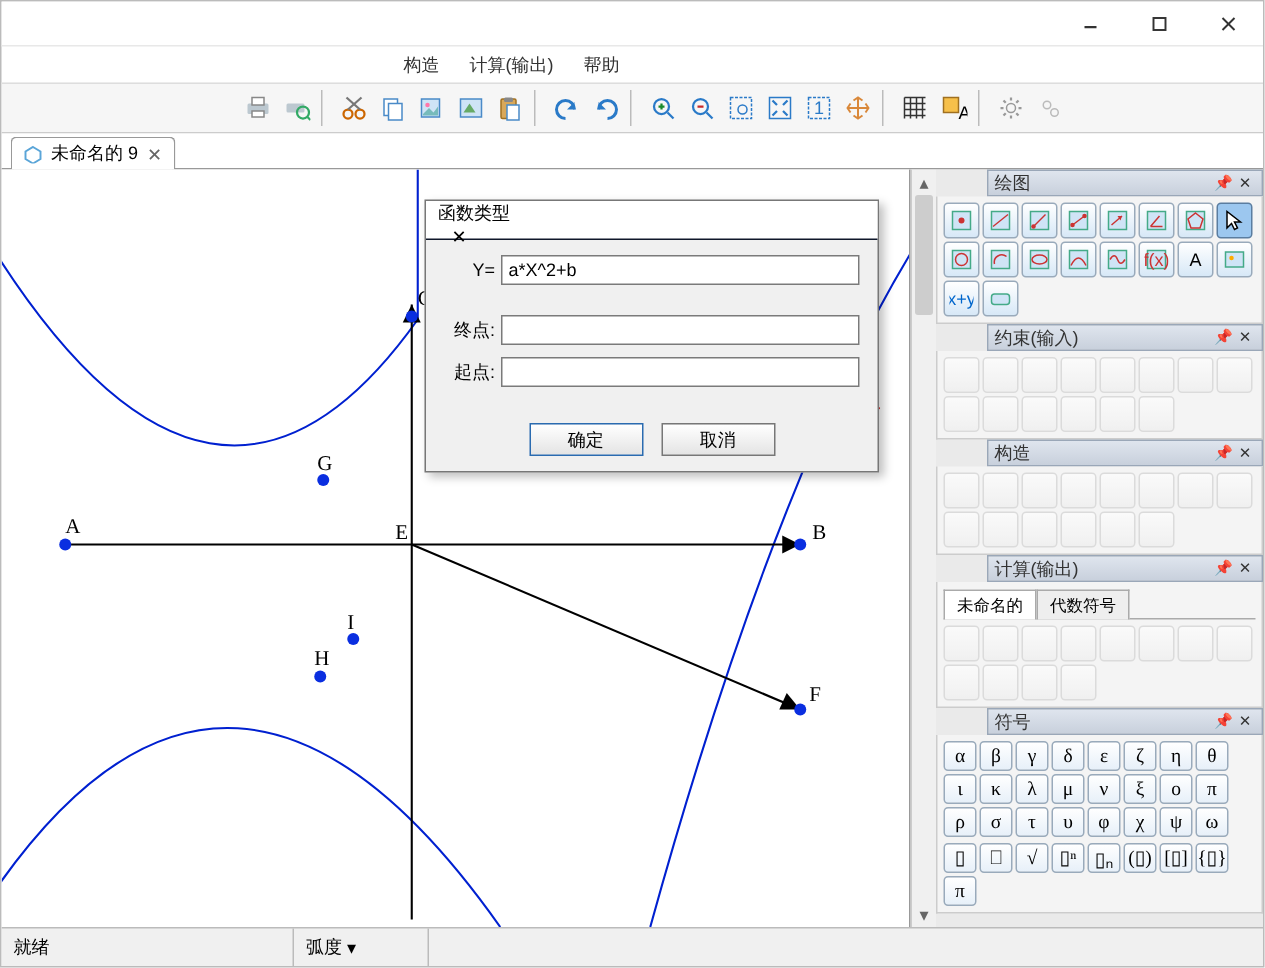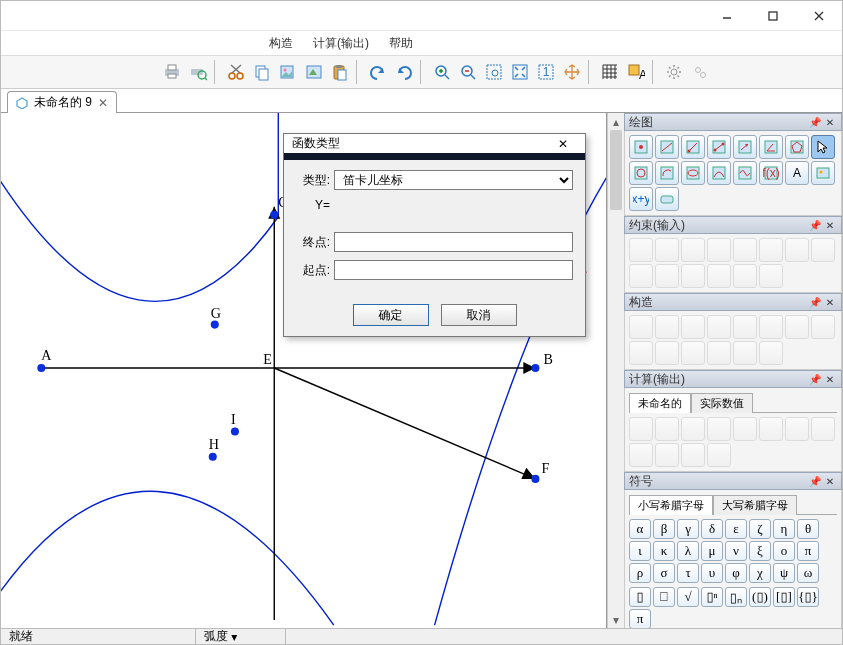--- a/index.html
+++ b/index.html
@@ -28,51 +28,51 @@
 
 .workarea { flex:1; display:flex; min-height:0; }
 .canvaswrap { flex:1; position:relative; background:#fff; border-right:1px solid #999; overflow:hidden; }
 .scrollv { width:17px; background:#f0f0f0; border-left:1px solid #ccc; display:flex; flex-direction:column; }
 .scrollv .arr { height:17px; display:flex; align-items:center; justify-content:center; color:#666; }
 .scrollv .track { flex:1; position:relative; }
 .scrollv .thumb { position:absolute; left:2px; right:2px; top:0; height:80px; background:#cdcdcd; border-radius:2px; }
 
 
 .panels { width:218px; display:flex; flex-direction:column; background:#eaeaea; }
-.panel-head { height:18px; background:linear-gradient(#dfe5ee,#c8d0dc); border:1px solid #9aa7b8; display:flex; align-items:center; padding:0 4px; font-size:11px; color:#333; }
+.panel-head { height:18px; background:linear-gradient(#dfe5ee,#c8d0dc); border:1px solid #9aa7b8; display:flex; align-items:center; padding:0 4px; font-size:11px; color:#333;margin-left:34px; }
 .panel-head .sp { flex:1; }
 .panel-head .pin, .panel-head .cls { width:14px; height:14px; display:flex; align-items:center; justify-content:center; font-size:10px; color:#333; }
 .panel-body { background:#f4f4f4; border:1px solid #ccc; border-top:none; padding:4px; }
 .grid { display:flex; flex-wrap:wrap; gap:2px; }
 .pbtn { width:24px; height:24px; border:1px solid #9ab; background:linear-gradient(#fff,#d7e8f7); border-radius:3px; display:flex; align-items:center; justify-content:center; }
 .pbtn.sel { background:#9cc7ef; border-color:#5a7da0; }
 .pbtn.dim { background:linear-gradient(#fff,#eee); border-color:#ccc; opacity:0.6; }
 .pbtn svg { width:16px; height:16px; }
 
 .minitabs { display:flex; border-bottom:1px solid #aaa; margin-bottom:4px; }
 .minitab { padding:2px 8px; border:1px solid #aaa; border-bottom:none; background:#eee; position:relative; top:1px; font-size:11px;}
 .minitab.active { background:#fff; }
 
 .greek { width:22px; height:20px; border:1px solid #9ab; background:linear-gradient(#fff,#e7f0f9); border-radius:3px; display:flex; align-items:center; justify-content:center; font-family:"Times New Roman",serif; font-size:13px; }
 
 
 .dlg { position:absolute; left:282px; top:20px; width:303px; background:#f0f0f0; border:1px solid #777; box-shadow:3px 3px 6px rgba(0,0,0,.25); }
-.dlg-title { height:26px; background:#fff; display:flex; align-items:center; padding:0 8px; border-bottom:7px solid #0f172a; }
+.dlg-title { height:26px; background:#fff; display:flex; padding:0 8px; border-bottom:1px solid #0f172a;flex-direction:column; }
 .dlg-title .sp { flex:1; }
 .dlg-title .x { width:28px; height:20px; display:flex; align-items:center; justify-content:center; }
 .dlg-body { padding:10px 12px; }
 .frow { display:flex; align-items:center; margin-bottom:8px; }
 .frow label { width:34px; text-align:right; margin-right:4px; }
 .frow select, .frow input { flex:1; height:20px; border:1px solid #7a7a7a; background:#fff; padding:0 4px; font-size:12px; }
 .dlg-btns { display:flex; justify-content:center; gap:12px; padding:6px 0 10px; }
 .dlg-btns button { width:76px; height:22px; border:1px solid #777; background:linear-gradient(#fff,#e4e4e4); }
 .dlg-btns button.primary { border:1px solid #2a6bb0; }
 
 
-.statusbar { height:16px; background:#f0f0f0; border-top:1px solid #bbb; display:flex; }
+.statusbar { height:26px; background:#f0f0f0; border-top:1px solid #bbb; display:flex; }
 .scell { border-right:1px solid #bbb; padding:2px 8px; display:flex; align-items:center; }
 
 
 .arrowline { stroke:#c00; stroke-width:2.5; fill:none; }
 .arrowhead { fill:#c00; }
 
 .pt { fill:#0a2ee0; }
 .ptlbl { font-family:"Times New Roman",serif; font-size:14px; fill:#000; }
 .curve { stroke:#0020d0; stroke-width:1.4; fill:none; }
 .axis { stroke:#000; stroke-width:1.4; fill:none; }
@@ -288,27 +288,22 @@
 
     
     <div class="dlg">
       <div class="dlg-title">
         <span>函数类型</span>
         <span class="sp"></span>
         <span class="x">✕</span>
       </div>
       <div class="dlg-body">
         <div class="frow">
-          <label>类型:</label>
-          <select>
-            <option>笛卡儿坐标</option>
-          </select>
-        </div>
-        <div class="frow">
           <label>Y=</label>
+          <input value="a*X^2+b" style="">
         </div>
         <div style="height:12px"></div>
         <div class="frow">
           <label>终点:</label>
           <input value="" style="">
         </div>
         <div class="frow">
           <label>起点:</label>
           <input value="" style="">
         </div>
@@ -501,21 +496,21 @@
 
     <div class="panel-head">
       <span>计算(输出)</span>
         <span class="sp"></span>
       <span class="pin">📌</span>
       <span class="cls">✕</span>
     </div>
     <div class="panel-body">
       <div class="minitabs">
         <div class="minitab active">未命名的</div>
-        <div class="minitab">实际数值</div>
+        <div class="minitab">代数符号</div>
       </div>
       <div class="grid">
         <div class="pbtn dim"></div>
           <div class="pbtn dim"></div>
           <div class="pbtn dim"></div>
           <div class="pbtn dim"></div>
           <div class="pbtn dim"></div>
           <div class="pbtn dim"></div>
           <div class="pbtn dim"></div>
         <div class="pbtn dim"></div>
@@ -526,24 +521,20 @@
       </div>
     </div>
 
     <div class="panel-head">
       <span>符号</span>
         <span class="sp"></span>
       <span class="pin">📌</span>
       <span class="cls">✕</span>
     </div>
     <div class="panel-body">
-      <div class="minitabs">
-        <div class="minitab active">小写希腊字母</div>
-        <div class="minitab">大写希腊字母</div>
-      </div>
       <div class="grid" id="greek-grid">
           <div class="greek">α</div>
           <div class="greek">β</div>
           <div class="greek">γ</div>
           <div class="greek">δ</div>
           <div class="greek">ε</div>
           <div class="greek">ζ</div>
           <div class="greek">η</div>
           <div class="greek">θ</div>
           <div class="greek">ι</div>

